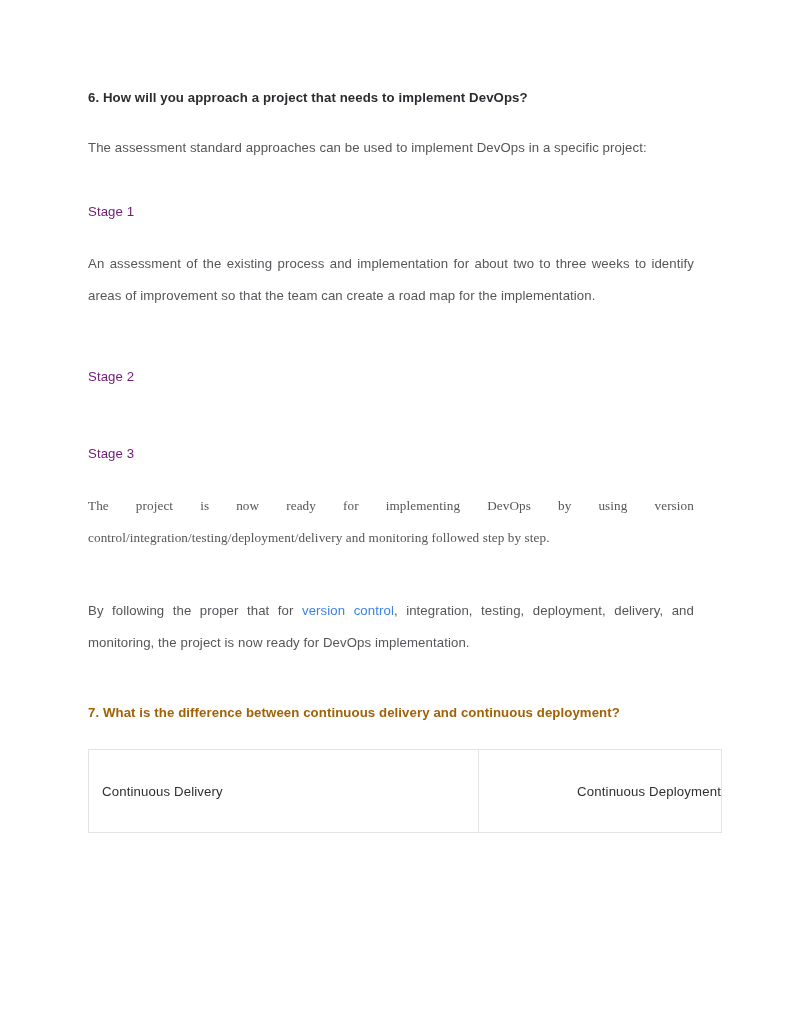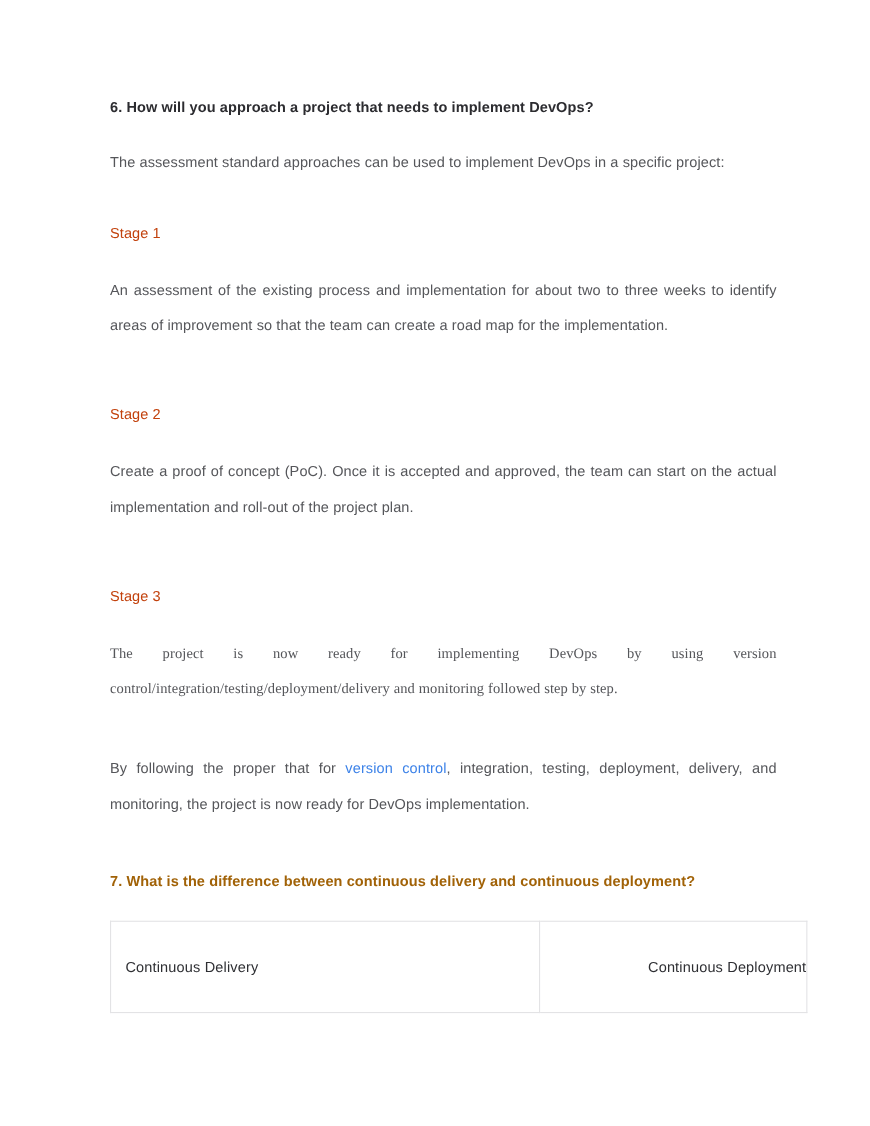--- a/index.html
+++ b/index.html
@@ -15,21 +15,21 @@
   }
   .page {
     position: relative;
     width: 791px;
     height: 1024px;
     background: #ffffff;
     overflow: hidden;
   }
   .content {
     position: absolute;
-    left: 100px;
+    left: 88px;
     top: 88px;
     width: 606px;
   }
   .q-heading {
     font-size: 13.2px;
     font-weight: 600;
     color: #2c2c30;
     letter-spacing: 0.1px;
     line-height: 20px;
     margin: 0 0 30px 0;
@@ -38,21 +38,21 @@
     font-size: 13.2px;
     font-weight: 400;
     color: #55565a;
     line-height: 20px;
     margin: 0 0 44px 0;
     letter-spacing: 0.1px;
   }
   .stage-label {
     font-size: 13.2px;
     font-weight: 400;
-    color: #c2410c;
+    color: #701a75;
     line-height: 20px;
     margin: 0 0 26px 0;
     letter-spacing: 0.1px;
   }
   .para {
     font-size: 13.2px;
     font-weight: 400;
     color: #55565a;
     line-height: 31.5px;
     letter-spacing: 0.1px;
@@ -114,21 +114,20 @@
     <p class="lead">The assessment standard approaches can be used to implement DevOps in a specific project:</p>
 
     <p class="stage-label">Stage 1</p>
 
     <p class="para justify">An assessment of the existing process and implementation for about two to three weeks to identify areas of improvement so that the team can create a road map for the implementation.</p>
 
     <div class="spacer-stage"></div>
 
     <p class="stage-label">Stage 2</p>
 
-    <p class="para justify">Create a proof of concept (PoC). Once it is accepted and approved, the team can start on the actual implementation and roll-out of the project plan.</p>
 
     <div class="spacer-stage"></div>
 
     <p class="stage-label">Stage 3</p>
 
     <p class="para justify tight">The project is now ready for implementing DevOps by using version control/integration/testing/deployment/delivery and monitoring followed step by step.</p>
 
     <div class="spacer-small"></div>
 
     <p class="para justify"><span>By following the proper that for </span><a class="link">version control</a><span>, integration, testing, deployment, delivery, and monitoring, the project is now ready for DevOps implementation.</span></p>

